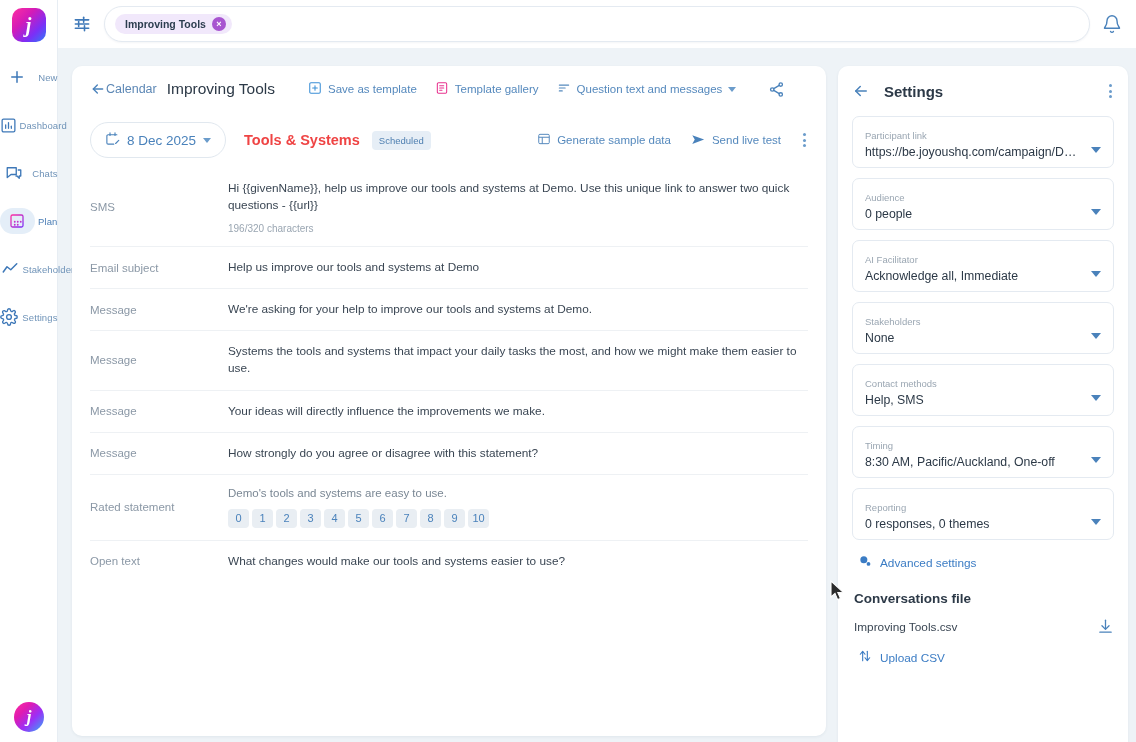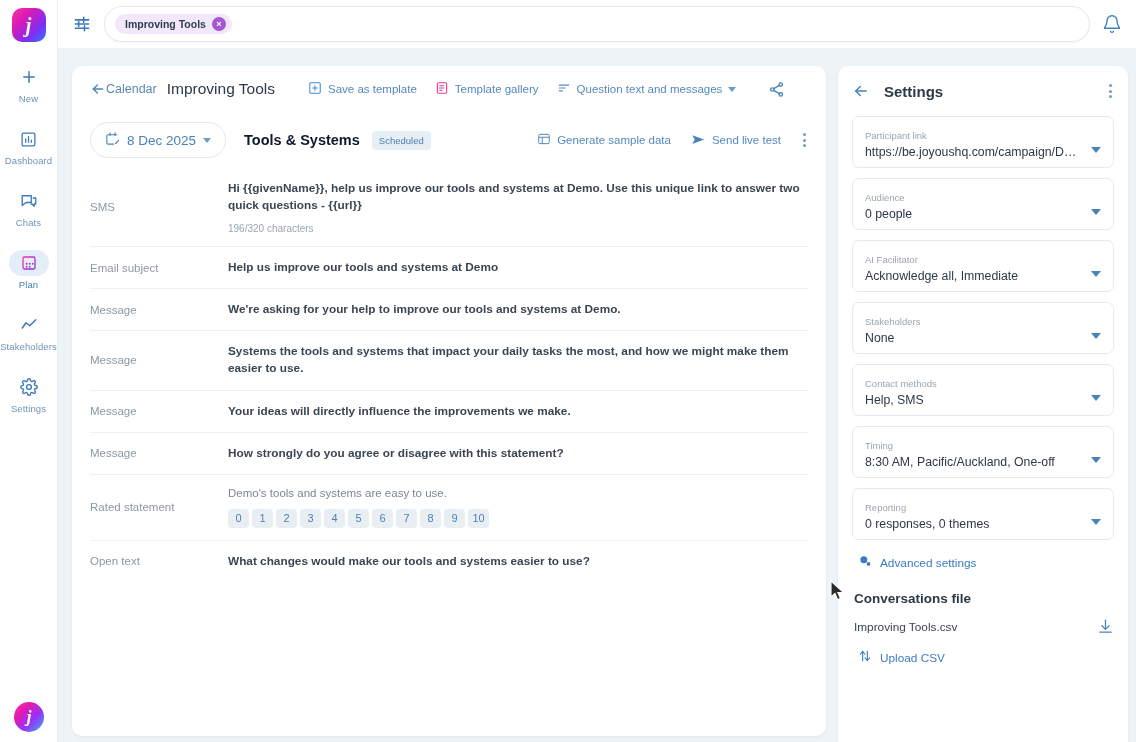--- a/index.html
+++ b/index.html
@@ -19,21 +19,21 @@
   }
   #rail-logo {
     width: 34px; height: 34px; margin-top: 8px; border-radius: 10px;
     background: linear-gradient(135deg,#ff2fa0 0%,#d41bb7 35%,#7b2ff7 70%,#2f7bf7 100%);
     display: flex; align-items: center; justify-content: center;
     color: #fff; font-size: 20px; font-style: italic; font-weight: 700;
     font-family: "Liberation Serif", serif;
   }
   .rail-item {
     width: 58px; margin-top: 22px;
-    display: flex; flex-direction: column; align-items: center; gap: 3px;
+    display: flex; flex-direction: row; align-items: center; gap: 3px;
     cursor: pointer;
     text-align: right;
   }
   .rail-ico {
     width: 40px; height: 26px; border-radius: 13px;
     display: flex; align-items: center; justify-content: center;
     color: #3e78b8;
   }
   .rail-item.active .rail-ico { background: #e4eef8; }
   .rail-lbl { font-size: 9.5px; color: #6f93b8; letter-spacing: .1px; }
@@ -90,36 +90,36 @@
   .caret { width: 0; height: 0; border-left: 4px solid transparent;
            border-right: 4px solid transparent; border-top: 5px solid #6b9ccb; }
   #share-btn { margin-left: 14px; color: #4a82bb; cursor: pointer; display: flex; }
 
   #daterow { display: flex; align-items: center; height: 56px; padding: 0 18px; }
   #date-pill {
     display: flex; align-items: center; gap: 7px;
     border: 1px solid #e1e8ef; border-radius: 20px; padding: 8px 14px;
     font-size: 13.5px; color: #4a82bb; cursor: pointer; background: #fff;
   }
-  #sec-title { font-size: 14.5px; font-weight: 700; color: #0f172a; margin-left: 18px; }
+  #sec-title { font-size: 14.5px; font-weight: 700; color: #ef4444; margin-left: 18px; }
   #status-badge {
     margin-left: 12px; background: #e6eef6; color: #4e7fb0;
     font-size: 9.5px; padding: 4px 7px; border-radius: 4px;
   }
   #daterow-right { margin-left: auto; display: flex; align-items: center; gap: 20px; }
   .kebab { display: flex; flex-direction: column; gap: 2.5px; cursor: pointer; padding: 2px; }
   .kebab i { width: 3px; height: 3px; border-radius: 50%; background: #6b9ccb; display: block; }
 
   
   #rows { padding: 0 18px; }
   .row { display: flex; padding: 12px 0 12px 0; border-bottom: 1px solid #eef1f4; }
   .row:last-child { border-bottom: none; }
   .row-label { width: 138px; flex: none; font-size: 11.5px; color: #8b98a6; align-self: center; }
   .row-body { flex: 1; }
-  .row-body p { font-size: 11.8px; color: #3a4653; line-height: 1.45; font-weight: bold; }
+  .row-body p { font-size: 11.8px; color: #3a4653; line-height: 1.45; }
   .row-meta { font-size: 10px; color: #9aa6b2; margin-top: 9px; }
   .row-sub { font-size: 11.5px; color: #7a8794; margin-bottom: 9px; }
   .rating { display: flex; gap: 3px; margin-top: 10px; }
   .rating span {
     width: 21px; height: 19px; border-radius: 4px; background: #e9eef3;
     color: #4a82bb; font-size: 11px; display: flex; align-items: center;
     justify-content: center; cursor: pointer;
   }
 
   

